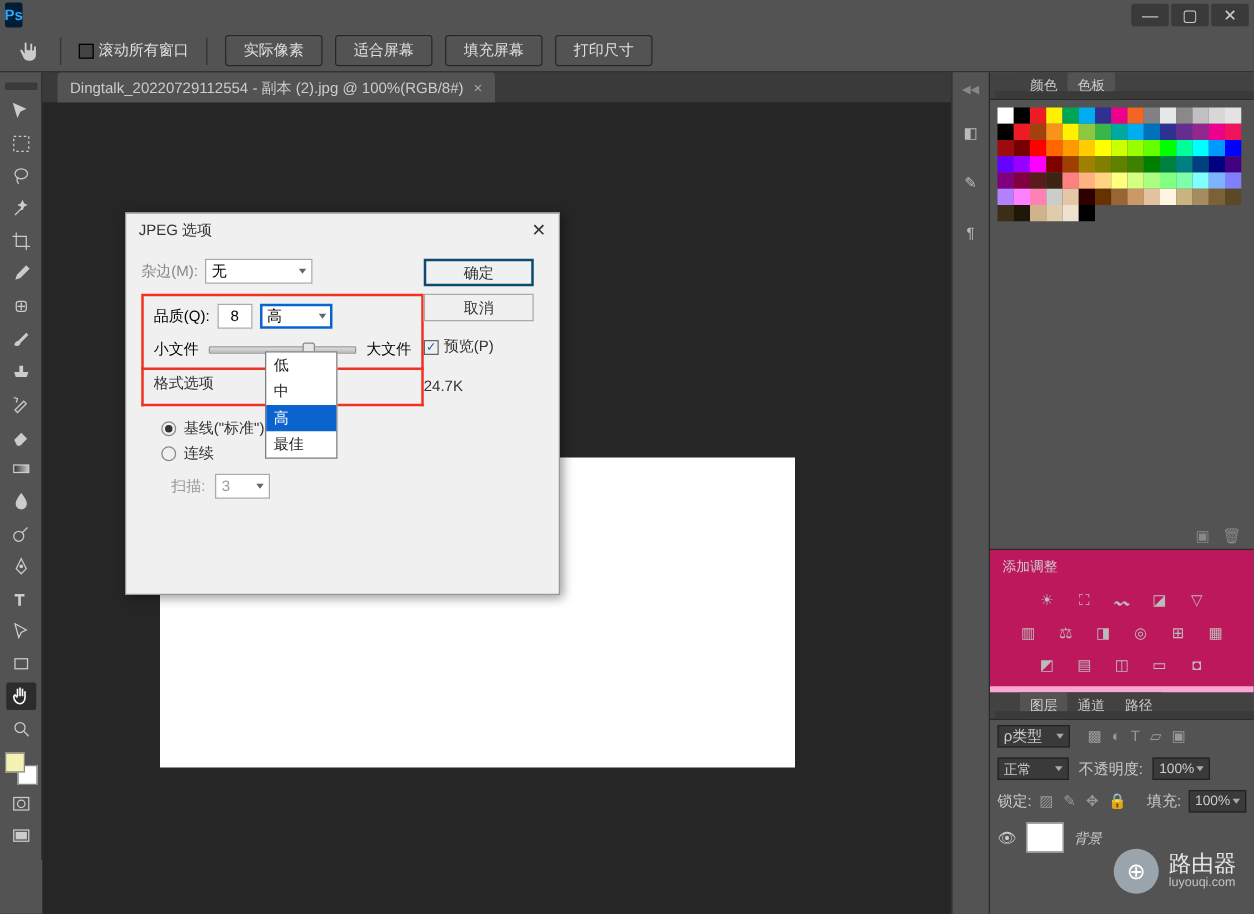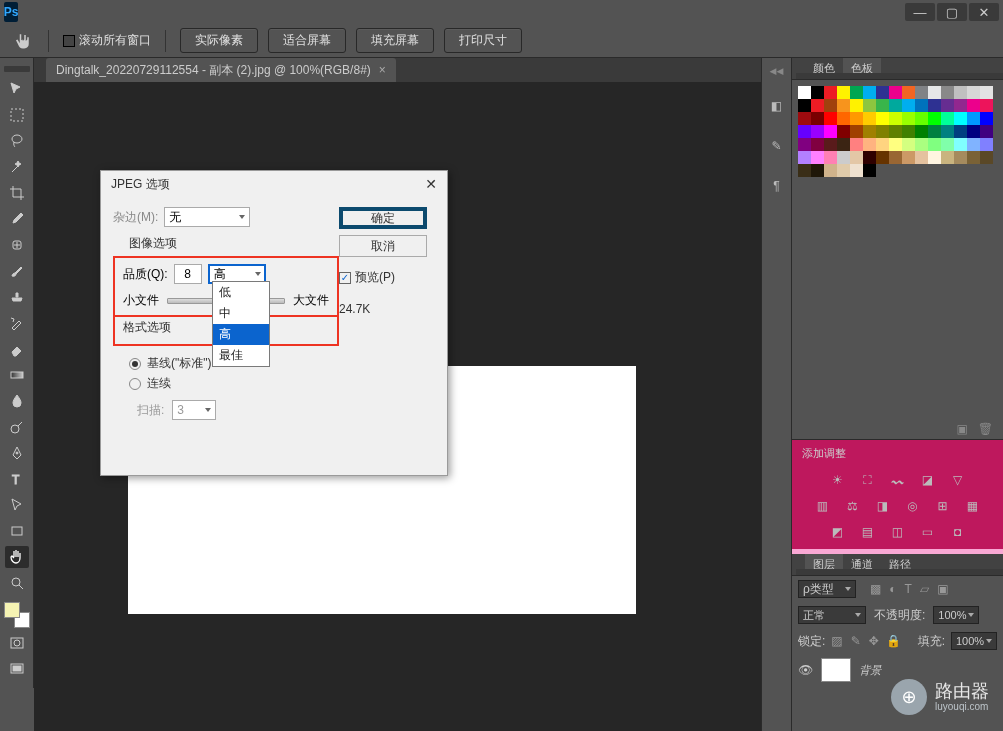--- a/index.html
+++ b/index.html
@@ -65,53 +65,53 @@
 .dd-item.hl { background:#0b64ce; color:#fff;}
 
 .format-box { border: 2px solid #e32; border-top:none; padding: 4px 8px 4px 8px; margin-top:-2px;}
 .format-title { font-size:12px; color:#333; margin:0 0 4px 0;}
 .below-red { padding: 6px 8px; }
 .radio-row { display:flex; align-items:center; gap:6px; margin:3px 0 3px 8px; font-size:12px; color:#333;}
 .radio { width:12px; height:12px; border:1px solid #888; border-radius:50%; display:inline-flex; align-items:center; justify-content:center;}
 .radio.sel::after{content:"";width:6px;height:6px;background:#333;border-radius:50%;}
 .scan-row { display:flex; align-items:center; gap:8px; margin:8px 0 0 16px; font-size:12px; color:#999;}
 
-.btn-primary { width:88px; height:22px; border:4px solid #0c4a6e; background:#f0f0f0; display:flex;align-items:center;justify-content:center; color:#333; margin-bottom:6px;}
+.btn-primary { width:88px; height:22px; border:2px solid #0c4a6e; background:#f0f0f0; display:flex;align-items:center;justify-content:center; color:#333; margin-bottom:6px;}
 .btn-secondary { width:88px; height:22px; border:1px solid #aaa; background:#f0f0f0; display:flex;align-items:center;justify-content:center; color:#333; margin-bottom:12px;}
 .preview-row { display:flex;align-items:center;gap:4px; font-size:12px; color:#333; margin-bottom:16px;}
 .preview-check { width:12px;height:12px;border:1px solid #666;display:flex;align-items:center;justify-content:center;color:#0b64ce;font-size:10px;}
 .filesize { font-size:12px; color:#333;}
 
 
 .right-col { position:absolute; right:0; top:58px; width:242px; bottom:0; background:#535353; display:flex;}
 .right-strip { width:30px; background:#535353; border-left:1px solid #2a2a2a; display:flex;flex-direction:column;align-items:center; padding-top:8px; gap:20px;}
 .strip-icon { width:20px;height:20px;color:#bbb;display:flex;align-items:center;justify-content:center;}
 .panels { flex:1; display:flex; flex-direction:column; border-left:1px solid #2a2a2a;}
 .panel-tabs { height:22px; background:#424242; display:flex; align-items:flex-end; border-bottom:1px solid #2a2a2a; padding-left:4px;}
 .panel-tabs::before{content:"";width:100%;height:6px;background:#3a3a3a;position:absolute;}
 .ptab { padding:3px 8px; font-size:11px; color:#ccc; background:#424242;}
 .ptab.active { background:#535353; }
-.ptab.tabfirst{margin-left:9px;}
+.ptab.tabfirst{margin-left:20px;}
 .color-panel { height:360px; background:#535353; border-bottom:1px solid #2a2a2a; position:relative;}
 .swatches { display:flex; flex-wrap:wrap; padding:6px; gap:0; }
 .sw { width:13px; height:13px;}
 .panel-footer{position:absolute;bottom:0;right:0;height:20px;display:flex;align-items:center;gap:10px;padding:0 10px;color:#888;}
 
 .adjust-panel { background:#be185d; border-bottom:5px solid #f9a8d4; padding-bottom:4px;}
 .adj-title { padding:6px 10px; font-size:11px; color:#ccc;}
 .adj-row { display:flex; justify-content:center; gap:12px; padding:4px 0;}
 .adj-icon { width:18px;height:18px;color:#bbb;display:flex;align-items:center;justify-content:center;}
 
 .layer-panel { flex:1; background:#535353; position:relative;}
 .layer-row1 { display:flex; align-items:center; gap:6px; padding:4px 6px;}
 .lkind { width:58px; height:18px; background:#3a3a3a; border:1px solid #222; color:#ccc; font-size:11px; display:flex;align-items:center;padding:0 4px; position:relative;}
 .lkind::after{content:"";position:absolute;right:4px;top:6px;border-left:3px solid transparent;border-right:3px solid transparent;border-top:4px solid #aaa;}
 .lfilter-icons{display:flex;gap:8px;margin-left:8px;color:#999;}
 .layer-row2 { display:flex; align-items:center; gap:8px; padding:4px 6px; color:#ccc; font-size:11px;}
-.blend-select { width:68px; height:18px; background:#3a3a3a; border:1px solid #222; color:#ccc; font-size:11px; display:flex;align-items:center;padding:0 4px;position:relative;}
+.blend-select { width:57px; height:18px; background:#3a3a3a; border:1px solid #222; color:#ccc; font-size:11px; display:flex;align-items:center;padding:0 4px;position:relative;}
 .blend-select::after{content:"";position:absolute;right:4px;top:6px;border-left:3px solid transparent;border-right:3px solid transparent;border-top:4px solid #aaa;}
 .layer-row3 { display:flex; align-items:center; gap:6px; padding:4px 6px; color:#ccc; font-size:11px;}
 .lock-icons{display:flex;gap:8px;color:#999;}
 .layer-item { display:flex; align-items:center; gap:8px; padding:4px 6px;}
 .eye { color:#ccc; }
 .thumb { width:30px; height:24px; background:#fff; border:1px solid #888;}
 .layer-name { color:#ccc; font-style:italic; font-size:11px;}
 
 
 .watermark { position:absolute; right:14px; bottom:16px; display:flex; align-items:center; gap:8px; color:#e8e8e8; z-index:20;}
@@ -295,21 +295,20 @@
     <span class="dialog-close">✕</span>
   </div>
   <div class="dialog-body">
     <div class="dlg-left">
       <div class="dlg-row">
         <span class="dlg-label">杂边(M):</span>
         <div class="dlg-select">
             <span>无</span>
           </div>
       </div>
-      <div class="fieldset-title">图像选项</div>
 
       <div class="redbox">
         <div class="quality-row">
           <span>品质(Q):</span>
           <input class="num-input" value="8" style="">
           <div class="quality-select">
               <span>高</span>
             </div>
         </div>
         <div class="slider-row">

